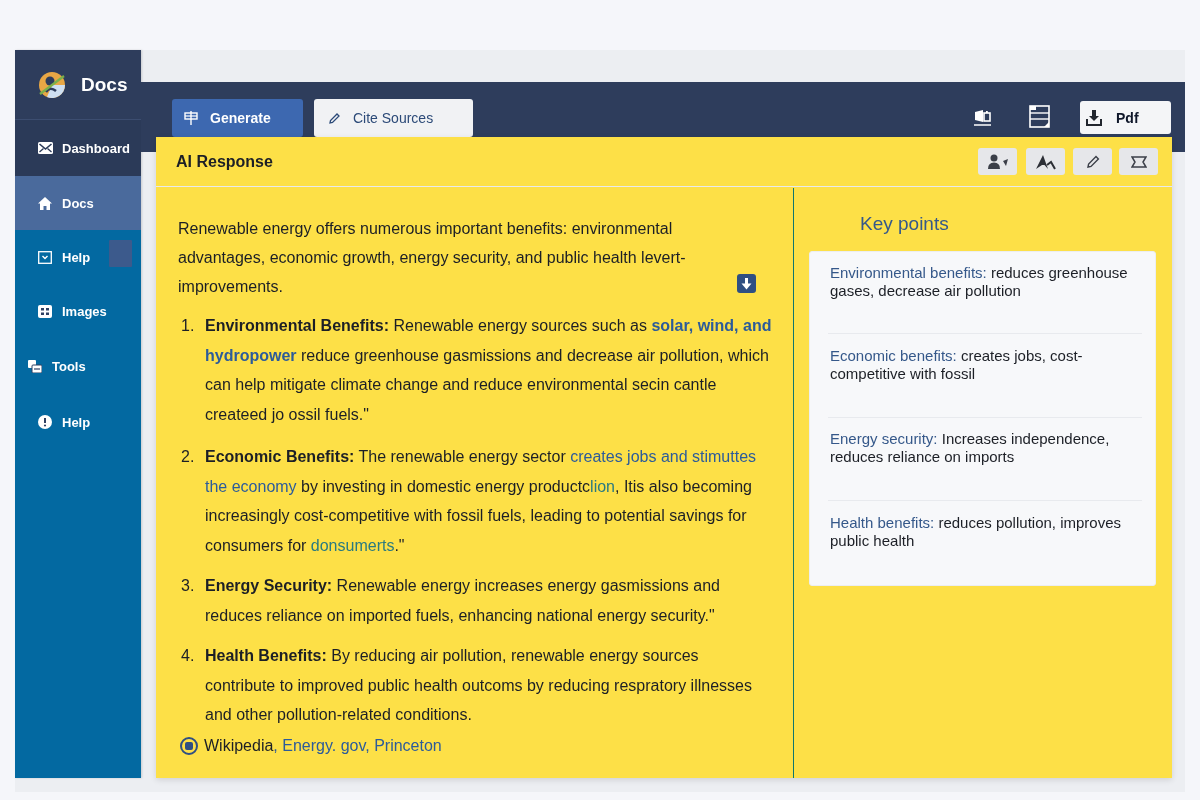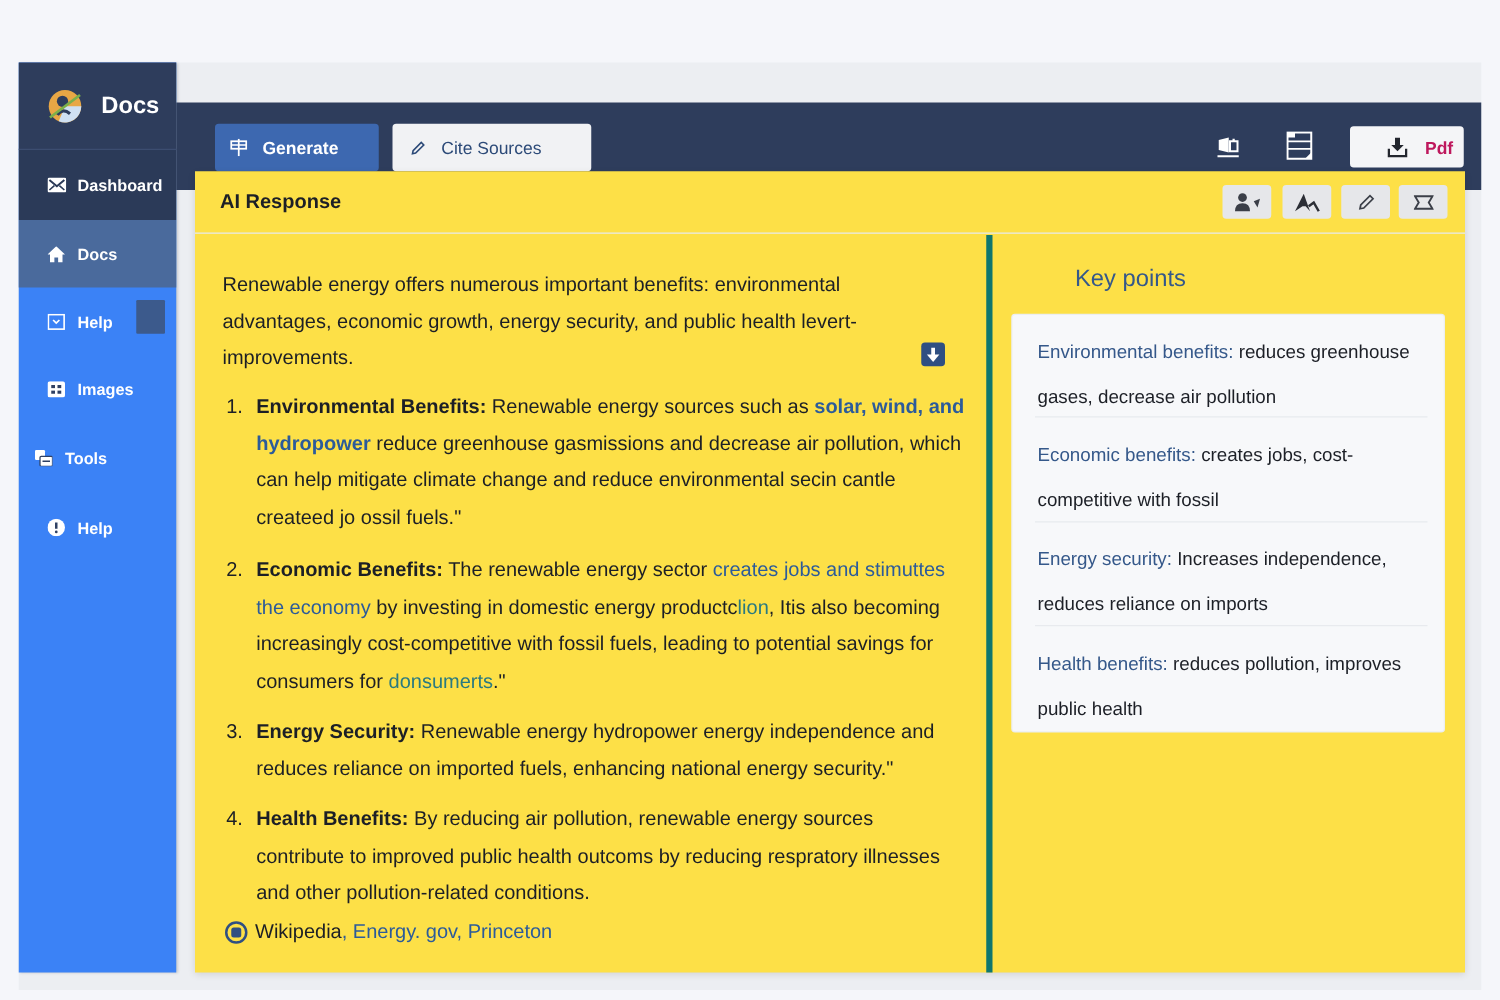--- a/index.html
+++ b/index.html
@@ -10,21 +10,21 @@
     color: #1c1f26;
     position: relative;
   }
   .app {
     position: absolute; left: 15px; top: 50px; width: 1170px; height: 742px;
     background: #eceef2;
   }
   
   .sidebar {
     position: absolute; left: 0; top: 0; width: 126px; height: 728px;
-    background: #3b82f6;
+    background: #0369a1;
     box-shadow: 1px 0 2px rgba(0,0,0,0.15);
   }
   .brand {
     height: 70px; display: flex; align-items: center; padding-left: 22px;
     background: #2e3d5c; border-bottom: 1px solid #3c4d70;
   }
   .brand-logo { width: 30px; height: 30px; margin-right: 14px; }
   .brand-name { color: #fff; font-weight: bold; font-size: 19px; }
   .nav-item {
     height: 54px; display: flex; align-items: center; padding-left: 22px;
@@ -56,22 +56,22 @@
     font-size: 14px; display: flex; align-items: center; padding-left: 14px;
     border: none; cursor: pointer;
   }
   .btn-generate .ico, .btn-cite .ico { margin-right: 12px; display: inline-flex; }
   .top-icon {
     position: absolute; top: 22px; width: 26px; height: 26px; display: flex;
     align-items: center; justify-content: center; cursor: pointer;
   }
   .btn-pdf {
     position: absolute; left: 939px; top: 19px; width: 91px; height: 33px;
-    background: #f4f5f7; border-radius: 3px; color: #be185d; font-weight: bold;
-    font-size: 14px; display: flex; align-items: center; padding-left: 30px;
+    background: #f4f5f7; border-radius: 3px; color: #0f172a; font-weight: bold;
+    font-size: 14px; display: flex; align-items: center; padding-left: 6px;
     border: none; cursor: pointer;
   }
   .btn-pdf .ico { margin-right: 14px; display: inline-flex; }
   
   .card {
     position: absolute; left: 141px; top: 87px; width: 1016px; height: 641px;
     background: #fde047;
     box-shadow: 0 2px 6px rgba(0,0,0,0.12);
   }
   .card-header {
@@ -79,21 +79,21 @@
     display: flex; align-items: center; padding-left: 20px;
   }
   .card-title { font-size: 16px; font-weight: bold; color: #1c1f26; }
   .tool-btn {
     position: absolute; top: 11px; width: 39px; height: 27px;
     background: #e6e7ea; border-radius: 3px; display: flex;
     align-items: center; justify-content: center; cursor: pointer;
   }
   .content {
     position: absolute; left: 0; top: 51px; width: 638px; height: 590px;
-    border-right: 5px solid #0f766e;
+    border-right: 1px solid #0f766e;
   }
   .intro {
     position: absolute; left: 22px; top: 26px; width: 560px;
     font-size: 16px; line-height: 29px; color: #1c1f26;
   }
   .scroll-down {
     position: absolute; left: 581px; top: 86px; width: 19px; height: 19px;
     background: #2f4f82; border-radius: 3px; display: flex;
     align-items: center; justify-content: center; cursor: pointer;
   }
@@ -118,21 +118,21 @@
   
   .keypoints { position: absolute; left: 653px; top: 51px; width: 347px; }
   .kp-title {
     position: absolute; left: 15px; top: 25px; font-size: 19px; color: #35588a; margin-left: 36px;
   }
   .kp-box {
     position: absolute; left: 0; top: 63px; width: 347px; height: 335px;
     background: #f7f8fa; border: 1px solid #eceef1; border-radius: 3px;
   }
   .kp-item {
-    position: absolute; left: 20px; width: 315px; font-size: 15px; line-height: 36px;
+    position: absolute; left: 20px; width: 315px; font-size: 15px; line-height: 18px;
     color: #1c1f26;
   }
   .kp-label { color: #35588a; }
   .kp-sep { position: absolute; left: 18px; width: 314px; height: 1px; background: #e8eaee; }
 </style>
 </head>
 <body>
 
 <div class="app">
 
@@ -311,21 +311,21 @@
         </li>
         <li class="b-item" style="top:254px;">
           <span class="b-num">2.</span>
           <div class="b-body" style="width:570px;">
             <span class="b-title">Economic Benefits:</span><span> The renewable energy sector </span><span class="link">creates jobs and stimuttes the economy</span><span> by investing in domestic energy productc</span><span class="link-green">lion</span><span>, Itis also becoming increasingly cost-competitive with fossil fuels, leading to potential savings for consumers for </span><span class="link-green">donsumerts</span><span>."</span>
           </div>
         </li>
         <li class="b-item" style="top:383px;">
           <span class="b-num">3.</span>
           <div class="b-body" style="width:570px;">
-            <span class="b-title">Energy Security:</span><span> Renewable energy hydropower energy independence and reduces reliance on imported fuels, enhancing national energy security."</span>
+            <span class="b-title">Energy Security:</span><span> Renewable energy increases energy gasmissions and reduces reliance on imported fuels, enhancing national energy security."</span>
           </div>
         </li>
         <li class="b-item" style="top:453px;">
           <span class="b-num">4.</span>
           <div class="b-body" style="width:550px;">
             <span class="b-title">Health Benefits:</span><span> By reducing air pollution,  renewable energy sources contribute to improved public health outcoms by reducing respratory illnesses and other pollution-related conditions.</span>
           </div>
         </li>
       </ol>
 

